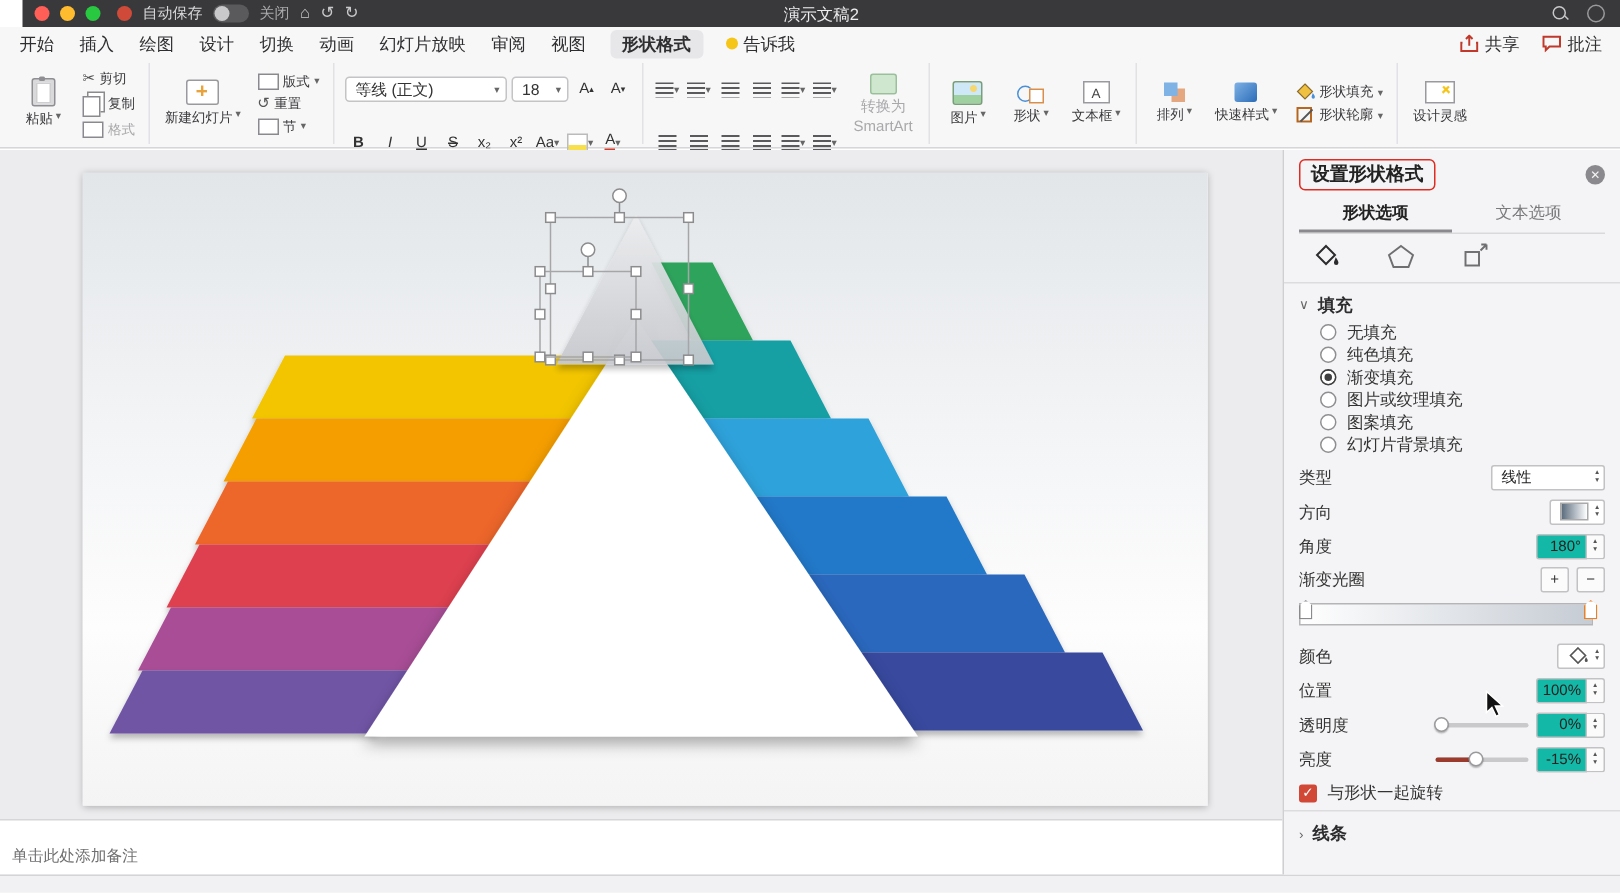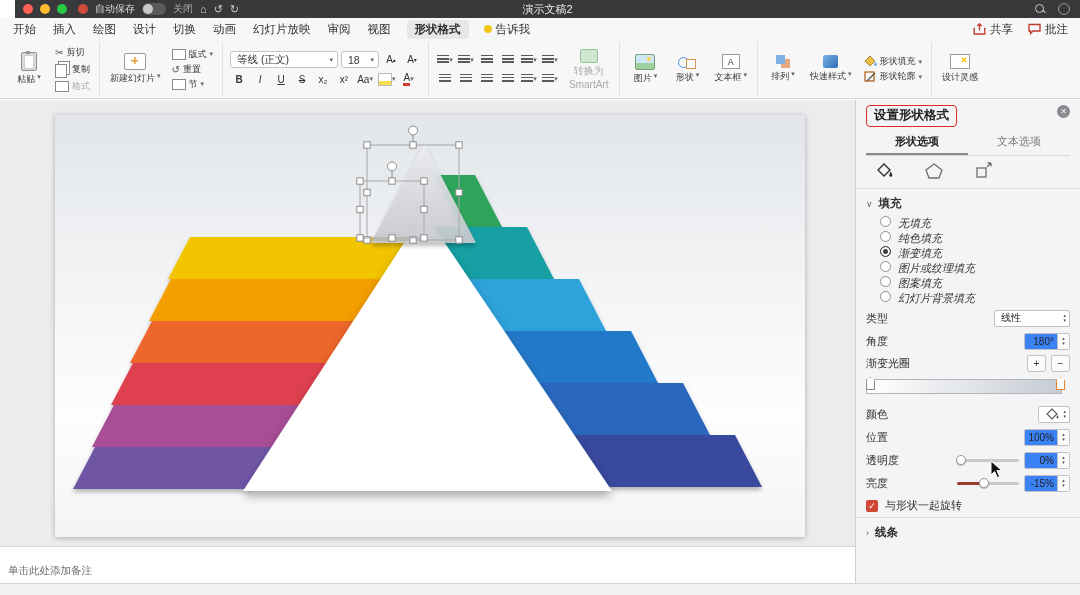--- a/index.html
+++ b/index.html
@@ -36,21 +36,21 @@
   .group{display:flex;align-items:center;gap:6px;padding:0 7px;border-right:1px solid #e2e2e4;}
   .group:last-child{border-right:none;}
   .bigbtn{display:flex;flex-direction:column;align-items:center;justify-content:center;gap:2px;font-size:9px;color:#3a3a3c;padding:2px 3px;border-radius:4px;min-width:30px;text-align:center;}
   .lblrow{display:flex;align-items:flex-start;gap:2px;}
   .da{font-size:7px;color:#666;}
   .col{display:flex;flex-direction:column;justify-content:center;gap:2px;}
   .sbtn{display:flex;align-items:center;gap:3px;font-size:9px;color:#3a3a3c;padding:0 2px;white-space:nowrap;}
   .sbtn.disabled{color:#a9a9ab;}
   .gi{font-size:10px;color:#555;}
   .rowpair{display:flex;flex-direction:column;gap:3px;justify-content:center;}
-  .hrow{display:flex;align-items:center;gap:3px;}
+  .hrow{display:flex;align-items:center;gap:3px;margin-top:16px;}
   .combo{height:17px;background:#fff;border:1px solid #c4c4c6;border-radius:3px;display:flex;align-items:center;justify-content:space-between;font-size:10.5px;color:#333;padding:0 4px 0 6px;box-sizing:border-box;}
   .mini{min-width:16px;height:16px;display:flex;align-items:center;justify-content:center;font-size:10px;color:#333;border-radius:3px;padding:0 1px;}
   .mini sup{font-size:6px;}
   .il{width:12px;height:10px;background:repeating-linear-gradient(to bottom,#5a5a5c 0 1.3px,transparent 1.3px 3.2px);display:inline-block;}
   .strike{text-decoration:line-through;}
   .uline{text-decoration:underline;}
   .fc-a{border-bottom:3px solid #d43c2c;line-height:1;padding-bottom:0;}
   .hl-ic{width:12px;height:11px;border:1px solid #bbb;background:linear-gradient(to bottom,#fff 60%,#f7e04b 60%);display:inline-block;}
   .smartart{display:flex;flex-direction:column;align-items:center;font-size:10px;color:#a9a9ab;gap:1px;padding:0 4px;}
   .ic-sa{width:16px;height:12px;background:#cfe6cf;border:1px solid #9bbf9b;border-radius:2px;}
@@ -76,37 +76,37 @@
   .ic-share,.ic-comment{width:13px;height:12px;}
 
   
   .canvas{position:absolute;top:100px;left:0;width:855px;height:446px;background:#ececee;overflow:hidden;}
   .slide{position:absolute;left:55px;top:15px;width:750px;height:422px;background:linear-gradient(180deg,#e2e6e9 0%,#f3f4f6 40%,#fdfdfd 72%,#f4f4f5 100%);box-shadow:0 1px 5px rgba(0,0,0,0.28);}
   .notes{position:absolute;top:546px;left:0;width:855px;height:37px;background:#fff;border-top:1px solid #d6d6d8;box-sizing:border-box;padding:17px 0 0 8px;font-size:10.5px;color:#6f6f71;}
   .statusbar{position:absolute;top:583px;left:0;right:0;height:12px;background:#f1f1f3;border-top:1px solid #d4d4d6;}
 
   
   .panel{position:absolute;top:100px;right:0;width:225px;height:483px;background:#f4f4f6;border-left:1px solid #cfcfd1;box-sizing:border-box;padding:5px 10px 0 10px;font-size:11px;color:#333;z-index:5;}
-  .ptitle-row{display:flex;justify-content:space-between;height:22px;}
+  .ptitle-row{display:flex;align-items:center;justify-content:space-between;height:22px;}
   .ptitle-box{border:1.6px solid #e02b20;border-radius:4px;padding:1px 7px;font-size:12.5px;font-weight:700;color:#222;}
   .pclose{width:13px;height:13px;border-radius:50%;background:#8a8a8e;color:#f4f4f6;font-size:8px;display:flex;align-items:center;justify-content:center;}
   .ptabs{display:flex;border-bottom:1px solid #d9d9db;margin-top:4px;}
   .ptab{flex:1;text-align:center;padding:3px 0 4px;color:#7a7a7c;font-size:11px;}
   .ptab.active{color:#222;font-weight:700;border-bottom:2px solid #8a8a8e;}
   .picons{display:flex;gap:30px;align-items:center;padding:6px 8px 4px;}
   .phr{height:1px;background:#dcdcde;margin:4px -10px;}
   .psection{display:flex;align-items:center;gap:6px;font-size:11.5px;font-weight:700;color:#2d2d2f;padding:3px 0;}
   .chev{font-size:9px;color:#666;font-weight:400;}
-  .radio-row{display:flex;gap:7px;padding:2px 0 2px 14px;height:11px;font-style:italic;}
+  .radio-row{display:flex;align-items:center;gap:7px;padding:2px 0 2px 14px;height:11px;}
   .radio{width:11px;height:11px;border:1px solid #8f8f91;border-radius:50%;background:#fff;box-sizing:border-box;flex:0 0 auto;}
   .radio.checked{background:#3f3f41;border-color:#3f3f41;box-shadow:inset 0 0 0 2px #fff;}
   .prow{display:flex;align-items:center;justify-content:space-between;margin:5px 0;height:18px;}
   .rright{display:flex;align-items:center;gap:5px;}
   .spin{display:flex;align-items:stretch;height:17px;}
-  .spin .val{width:34px;background:#3b82f6;border:1px solid #c2c2c4;border-radius:2px 0 0 2px;font-size:10px;color:#222;display:flex;align-items:center;justify-content:flex-end;padding-right:3px;box-sizing:border-box;}
+  .spin .val{width:34px;background:#14b8a6;border:1px solid #c2c2c4;border-radius:2px 0 0 2px;font-size:10px;color:#222;display:flex;align-items:center;justify-content:flex-end;padding-right:3px;box-sizing:border-box;}
   .spin .arrows{width:11px;border:1px solid #c2c2c4;border-left:none;border-radius:0 2px 2px 0;background:#fbfbfc;display:flex;flex-direction:column;align-items:center;justify-content:center;font-size:5px;color:#555;line-height:1.1;}
   .dd{height:17px;background:#fff;border:1px solid #c2c2c4;border-radius:2px;display:flex;align-items:center;justify-content:space-between;font-size:10px;color:#222;padding:0 3px 0 6px;box-sizing:border-box;}
   .dd .arrows{display:flex;flex-direction:column;font-size:5px;color:#555;line-height:1.1;margin-left:4px;}
   .swatch{width:17px;height:10px;background:linear-gradient(90deg,#fff,#9fb3c8);border:1px solid #aaa;}
   .pm{width:17px;height:15px;border:1px solid #c2c2c4;background:#fbfbfc;border-radius:2px;display:flex;align-items:center;justify-content:center;font-size:10px;color:#333;}
   .gbar-wrap{position:relative;height:24px;margin:2px 0 2px;}
   .gbar{position:absolute;left:0;right:8px;top:3px;height:13px;border:1px solid #b5b5b7;background:linear-gradient(90deg,#ffffff,#c6ccd4);}
   .gstop{position:absolute;top:1px;width:9px;height:13px;background:#fff;border:1px solid #8a8a8c;clip-path:polygon(50% 0,100% 28%,100% 100%,0 100%,0 28%);box-sizing:border-box;}
   .gstop.sel{border:1.6px solid #e8822a;}
   .slider{position:relative;width:62px;height:3px;background:#c9c9cb;border-radius:2px;}
@@ -521,20 +521,30 @@
       <span>类型</span>
       <div class="dd" style="width:76px">
           <span>线性</span>
           <span class="arrows">
             <span>▴</span>
             <span>▾</span>
           </span>
         </div>
     </div>
     <div class="prow">
+      <span>方向</span>
+      <div class="dd">
+          <span class="swatch" style="background:linear-gradient(90deg,#5a6b7d,#fff)"></span>
+          <span class="arrows">
+            <span>▴</span>
+            <span>▾</span>
+          </span>
+        </div>
+    </div>
+    <div class="prow">
       <span>角度</span>
       <div class="spin">
           <span class="val">180°</span>
           <span class="arrows">
             <span>▴</span>
             <span>▾</span>
           </span>
         </div>
     </div>
     <div class="prow" style="height:16px">

